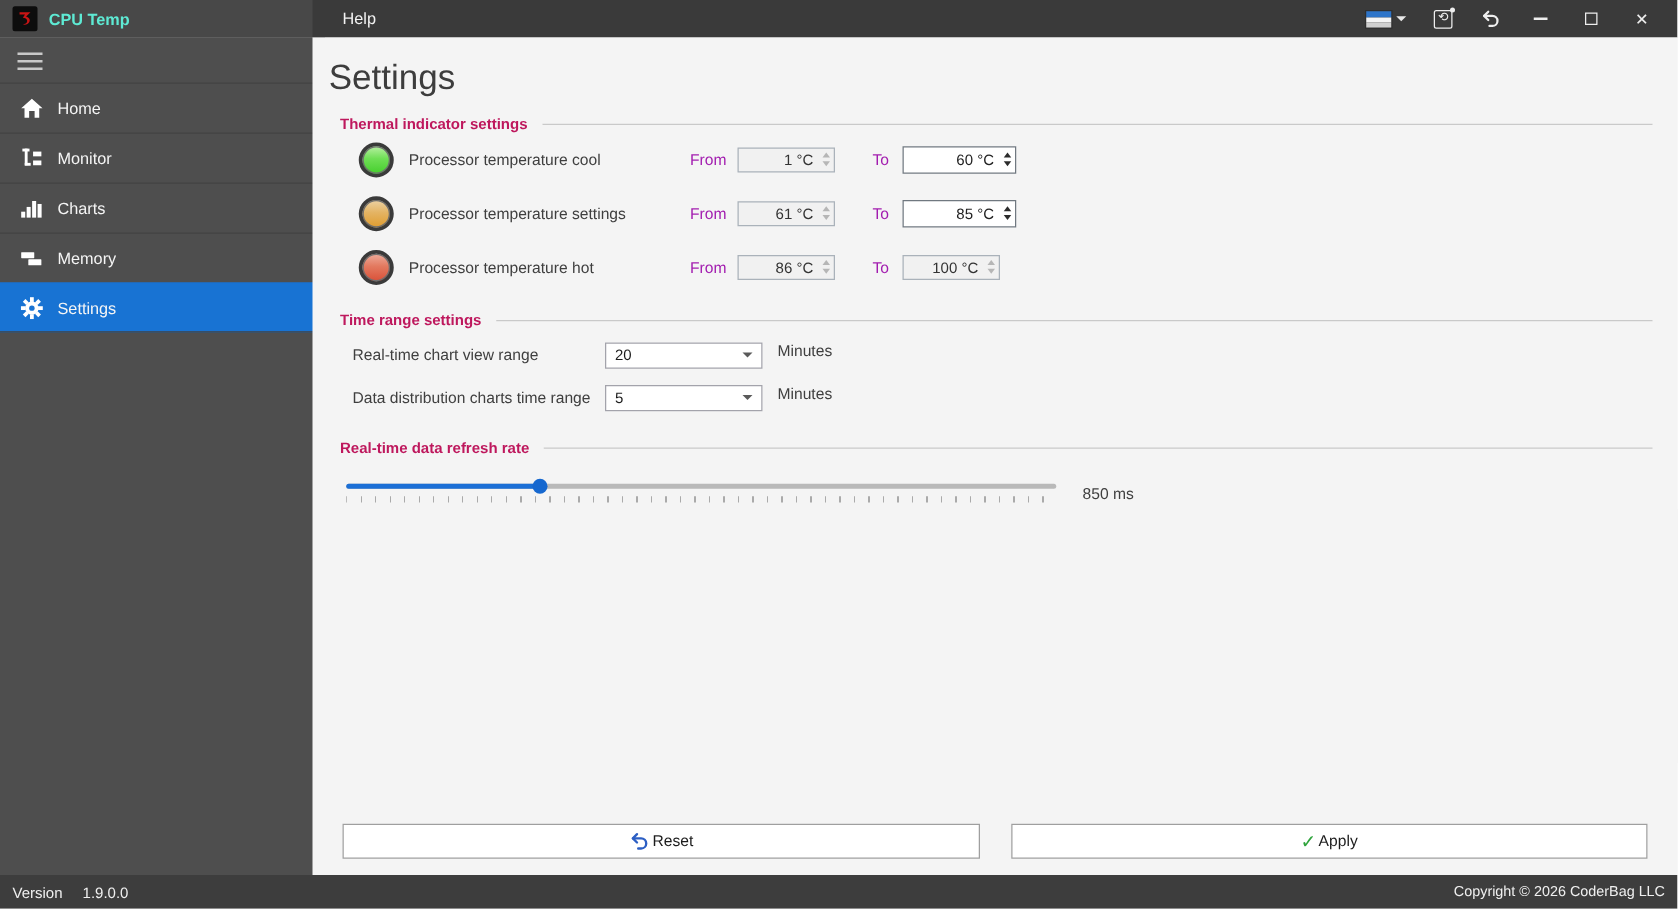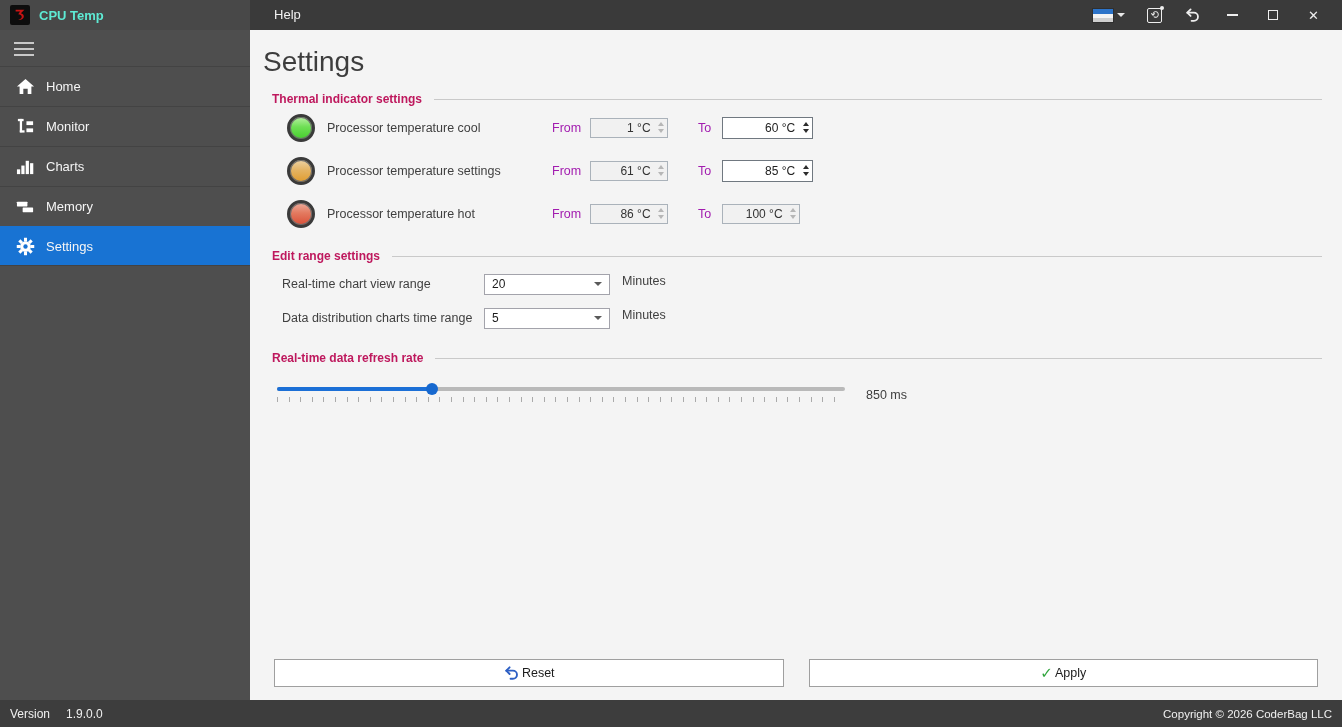--- a/index.html
+++ b/index.html
@@ -304,21 +304,21 @@
           <div class="spin">
               <div class="tri-up"></div>
               <div class="tri-dn"></div>
             </div>
         </div>
       </div>
     </section>
 
     <section class="section">
       <div class="section-head">
-        <span class="section-title">Edit range settings</span>
+        <span class="section-title">Time range settings</span>
         <div class="rule"></div>
       </div>
 
       <div class="tr-row">
         <span class="tr-label">Real-time chart view range</span>
         <div class="dropdown">
           <span>20</span>
           <div class="dd-caret"></div>
         </div>
         <span class="tr-unit">Minutes</span>

